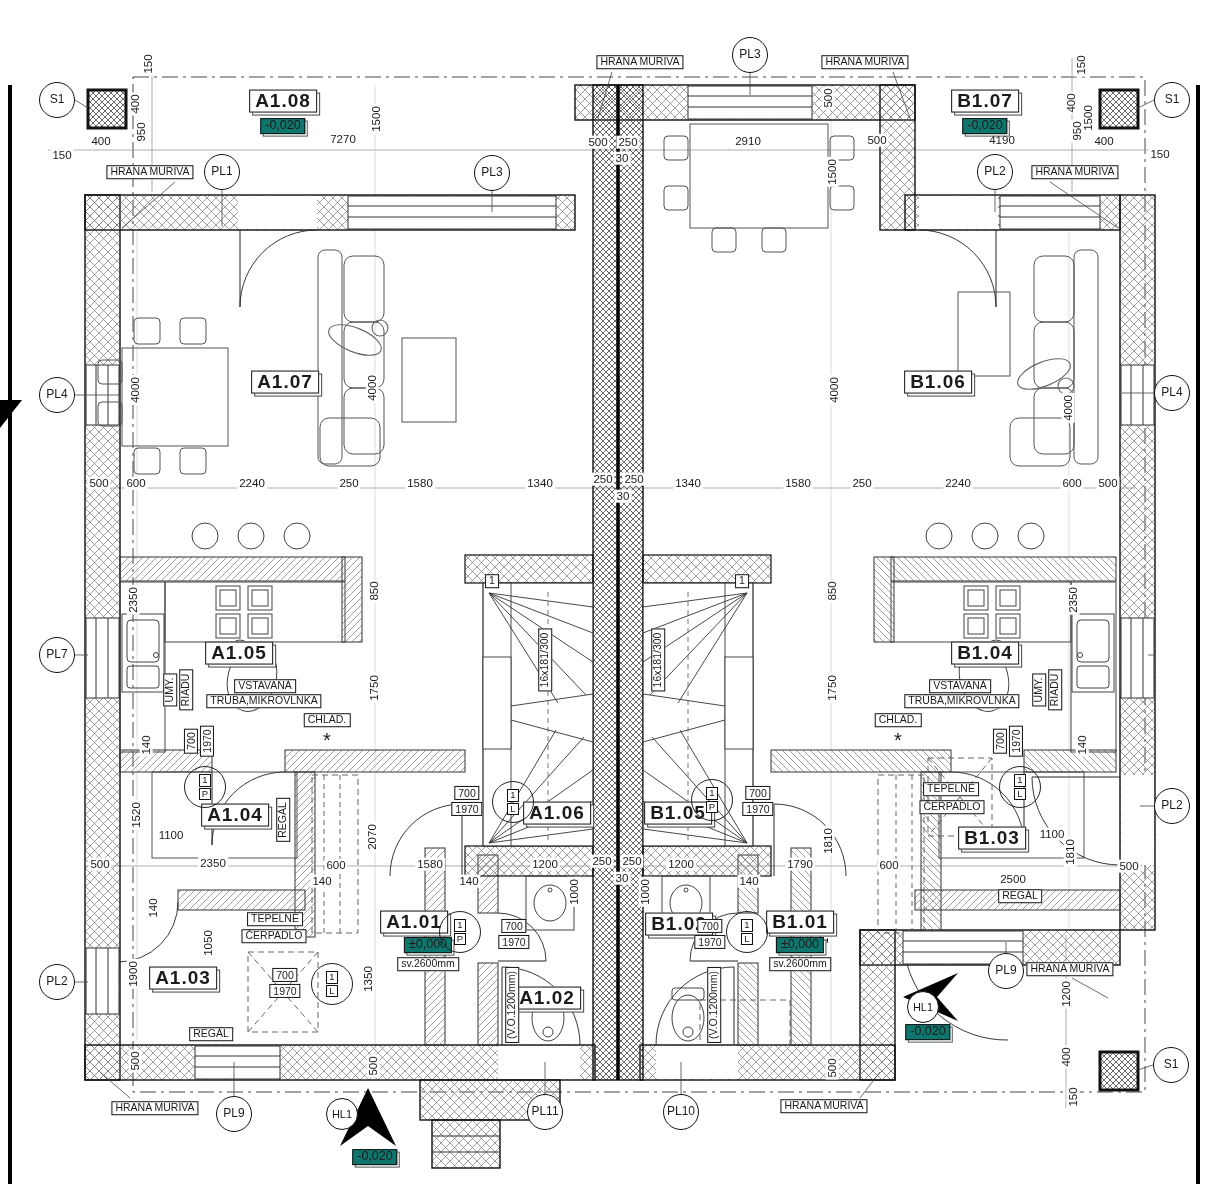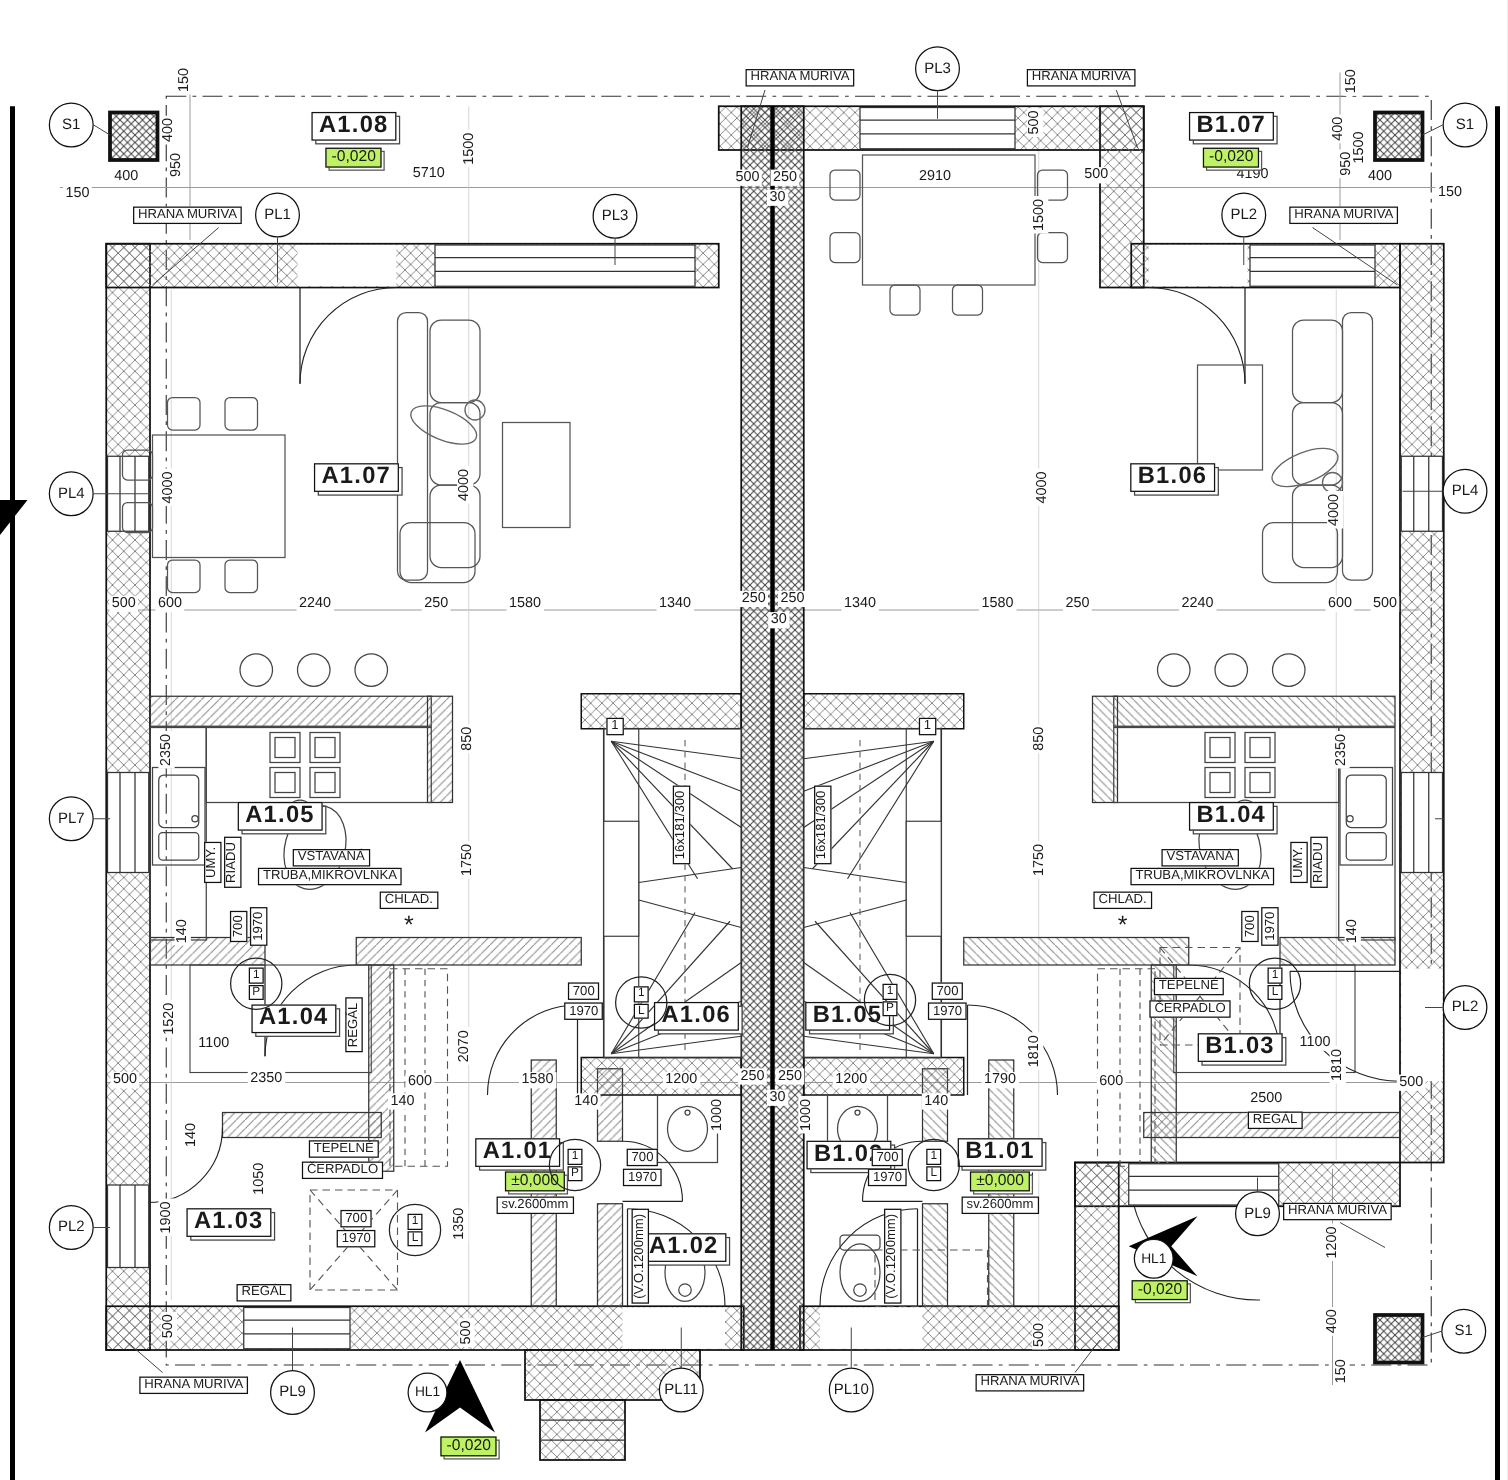--- a/index.html
+++ b/index.html
@@ -3,21 +3,21 @@
 <meta charset="utf-8">
 <style>
   html,body{margin:0;padding:0;background:#ddd}
   #c{position:relative;width:1206px;height:1184px;background:#fff;overflow:hidden;
      font-family:"Liberation Sans","DejaVu Sans",sans-serif;color:#1a1a1a}
   #c svg{position:absolute;left:0;top:0}
   .lbl{position:absolute;transform:translate(-50%,-50%);white-space:nowrap;line-height:1.1;z-index:5}
   .v{transform:translate(-50%,-50%) rotate(-90deg)}
   .r{border:1.6px solid #111;background:#fff;padding:0 5px;font-size:19px;letter-spacing:1px;
      box-shadow:3px 3px 0 -1px #fff,3px 3px 0 0 #444}
-  .lv{border:1.2px solid #111;background:#bef264;padding:0 4px;font-size:12.5px;
+  .lv{border:1.2px solid #111;background:#0f766e;padding:0 4px;font-size:12.5px;
      box-shadow:2.5px 2.5px 0 -1px #fff,2.5px 2.5px 0 0 #555}
   .bx{border:1.1px solid #111;background:#fff;padding:0 3px;font-size:10.5px;font-style:normal}
   .dim{font-size:11.5px;background:#fff;padding:0 2px;font-style:normal;z-index:4}
   .m{border:1.4px solid #111;border-radius:50%;width:36px;height:36px;display:flex;align-items:center;
      justify-content:center;font-size:12px;background:#fff;box-sizing:border-box}
   .m.sm{width:32px;height:32px;font-size:11px}
   .dc{border:1.2px solid #222;border-radius:50%;width:42px;height:42px;display:flex;flex-direction:column;
       align-items:center;justify-content:center;gap:1px;background:transparent;box-sizing:border-box}
   .dc i{border:1px solid #111;background:#fff;font-size:9.5px;font-style:normal;padding:0 2px;line-height:1.1}
   .door{display:flex;flex-direction:column;gap:2px;align-items:center;background:transparent}
@@ -324,21 +324,21 @@
   </g>
 
   <polygon points="368,1088 396,1146 368,1126 340,1146" fill="#000"></polygon>
   <polygon points="903,997 958,973 937,997 958,1021" fill="#000"></polygon>
 </svg>
 
 <b class="lbl r" style="left:283px;top:101px">A1.08</b>
 <b class="lbl r" style="left:985px;top:101px">B1.07</b>
 <b class="lbl r" style="left:285px;top:382px">A1.07</b>
 <b class="lbl r" style="left:938px;top:382px">B1.06</b>
-<b class="lbl r" style="left:224px;top:653px">A1.05</b>
+<b class="lbl r" style="left:239px;top:653px">A1.05</b>
 <b class="lbl r" style="left:985px;top:653px">B1.04</b>
 <b class="lbl r" style="left:235px;top:815px">A1.04</b>
 <b class="lbl r" style="left:992px;top:838px">B1.03</b>
 <b class="lbl r" style="left:183px;top:978px">A1.03</b>
 <b class="lbl r" style="left:414px;top:922px">A1.01</b>
 <b class="lbl r" style="left:800px;top:922px">B1.01</b>
 <b class="lbl r" style="left:547px;top:998px">A1.02</b>
 <b class="lbl r" style="left:679px;top:924px">B1.02</b>
 <b class="lbl r" style="left:557px;top:813px">A1.06</b>
 <b class="lbl r" style="left:678px;top:813px">B1.05</b>
@@ -461,21 +461,21 @@
 <span class="lbl door v" style="left:1008px;top:741px">
       <i>700</i>
       <i>1970</i>
     </span>
 
 <i class="lbl dim" style="left:62px;top:155px">150</i>
 <i class="lbl dim" style="left:101px;top:141px">400</i>
 <i class="lbl dim v" style="left:148px;top:64px">150</i>
 <i class="lbl dim v" style="left:135px;top:104px">400</i>
 <i class="lbl dim v" style="left:141px;top:132px">950</i>
-<i class="lbl dim" style="left:343px;top:139px">5710</i>
+<i class="lbl dim" style="left:343px;top:139px">7270</i>
 <i class="lbl dim v" style="left:376px;top:119px">1500</i>
 <i class="lbl dim" style="left:598px;top:142px">500</i>
 <i class="lbl dim" style="left:628px;top:142px">250</i>
 <i class="lbl dim" style="left:622px;top:158px">30</i>
 <i class="lbl dim" style="left:748px;top:141px">2910</i>
 <i class="lbl dim v" style="left:828px;top:98px">500</i>
 <i class="lbl dim v" style="left:832px;top:172px">1500</i>
 <i class="lbl dim" style="left:877px;top:140px">500</i>
 <i class="lbl dim" style="left:1002px;top:140px">4190</i>
 <i class="lbl dim" style="left:1104px;top:141px">400</i>

